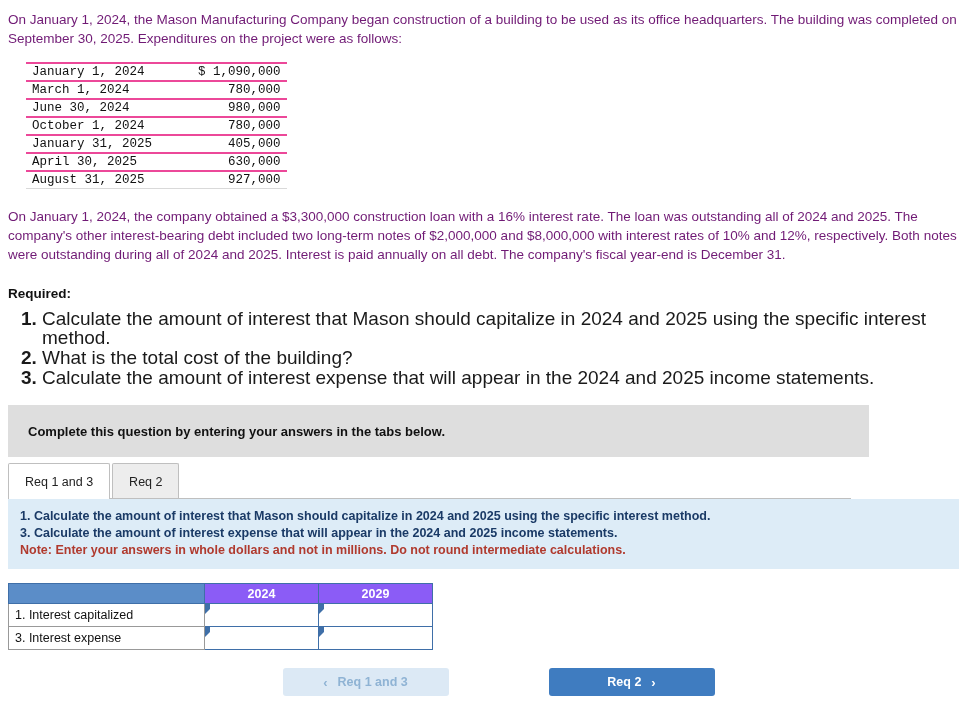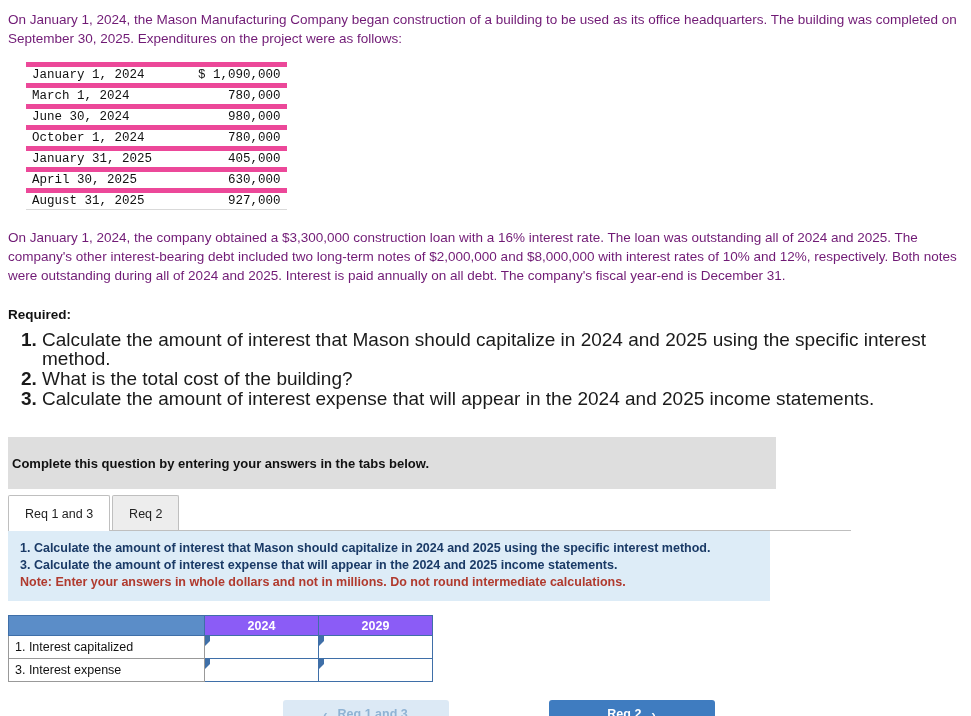--- a/index.html
+++ b/index.html
@@ -24,63 +24,63 @@
   
   .exp-wrap { margin: 14px 0 0 18px; }
   table.exp {
     border-collapse: collapse;
     font-family: "Liberation Mono", monospace;
     font-size: 12.5px;
     color: #111;
   }
   table.exp td {
     padding: 1px 6px;
-    border-top: 5px solid #ec4899;
+    border-top: 2px solid #ec4899;
     border-bottom: 1px solid #d9d9d9;
     white-space: pre;
   }
   table.exp tr td.date { text-align: left; padding-left: 6px; padding-right: 40px;}
   table.exp tr td.amt  { text-align: right; padding-right: 6px; }
 
   .required-hd { font-size: 13.5px; font-weight: bold; margin-top: 22px; color: #111; }
 
   ol.reqs { margin: 8px 0 0 0; padding-left: 34px; font-size: 19px; line-height: 19px; }
   ol.reqs li { margin-bottom: 1px; }
   ol.reqs li::marker { font-weight: bold; }
 
   .banner {
-    margin-top: 29px;
+    margin-top: 18px;
     background: #dedede;
     height: 52px;
     display: flex;
     align-items: center;
-    padding-left: 4px;
+    padding-left: 20px;
     font-size: 13px;
     font-weight: bold;
     color: #111;
-    width: 768px;
+    width: 861px;
   }
 
   .tabs { margin-top: 6px; display: flex; align-items: flex-end; width: 947px; position: relative; }
   .tab {
     border: 1px solid #bfbfbf;
     border-bottom: none;
     background: #ededed;
     font-size: 12.5px;
     color: #222;
     padding: 11px 16px 10px 16px;
     margin-right: 2px;
     border-radius: 2px 2px 0 0;
   }
   .tab.active { background: #ffffff; border-color: #bfbfbf; position: relative; z-index: 3; }
   .tab-rule { position: absolute; left: 0; bottom: 0; height: 1px; width: 843px; background: #bfbfbf; }
 
   .instr {
     background: #ddecf7;
-    width: 762px;
+    width: 951px;
     padding: 9px 12px 10px 12px;
     font-size: 12.5px;
     line-height: 17px;
     color: #1a3a66;
     font-weight: bold;
   }
   .instr .note { color: #b03a2e; }
 
   .answers { margin-top: 14px; }
   table.ans { border-collapse: collapse; font-size: 12.5px; }

